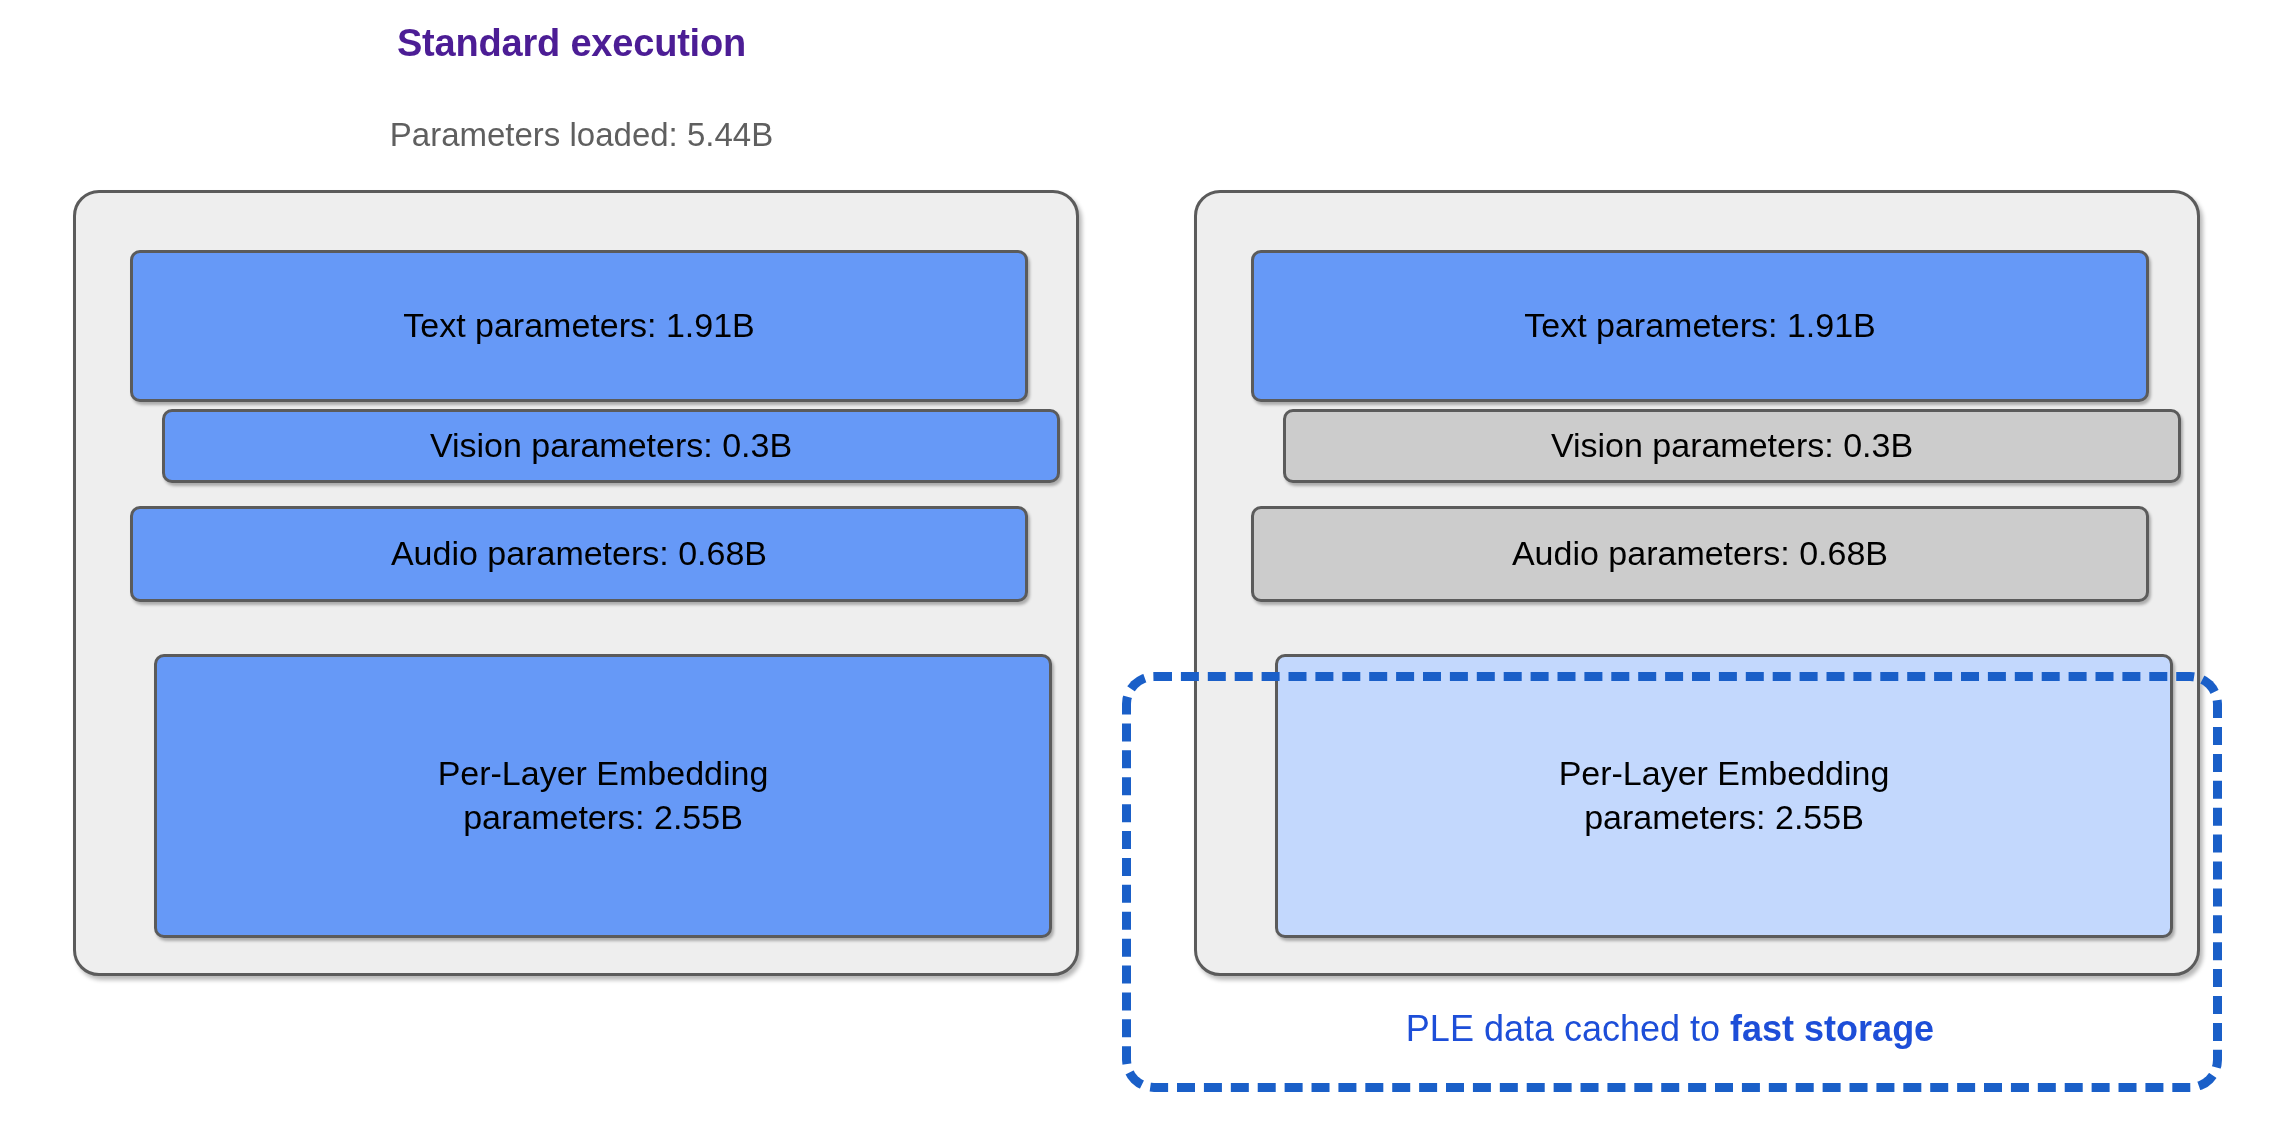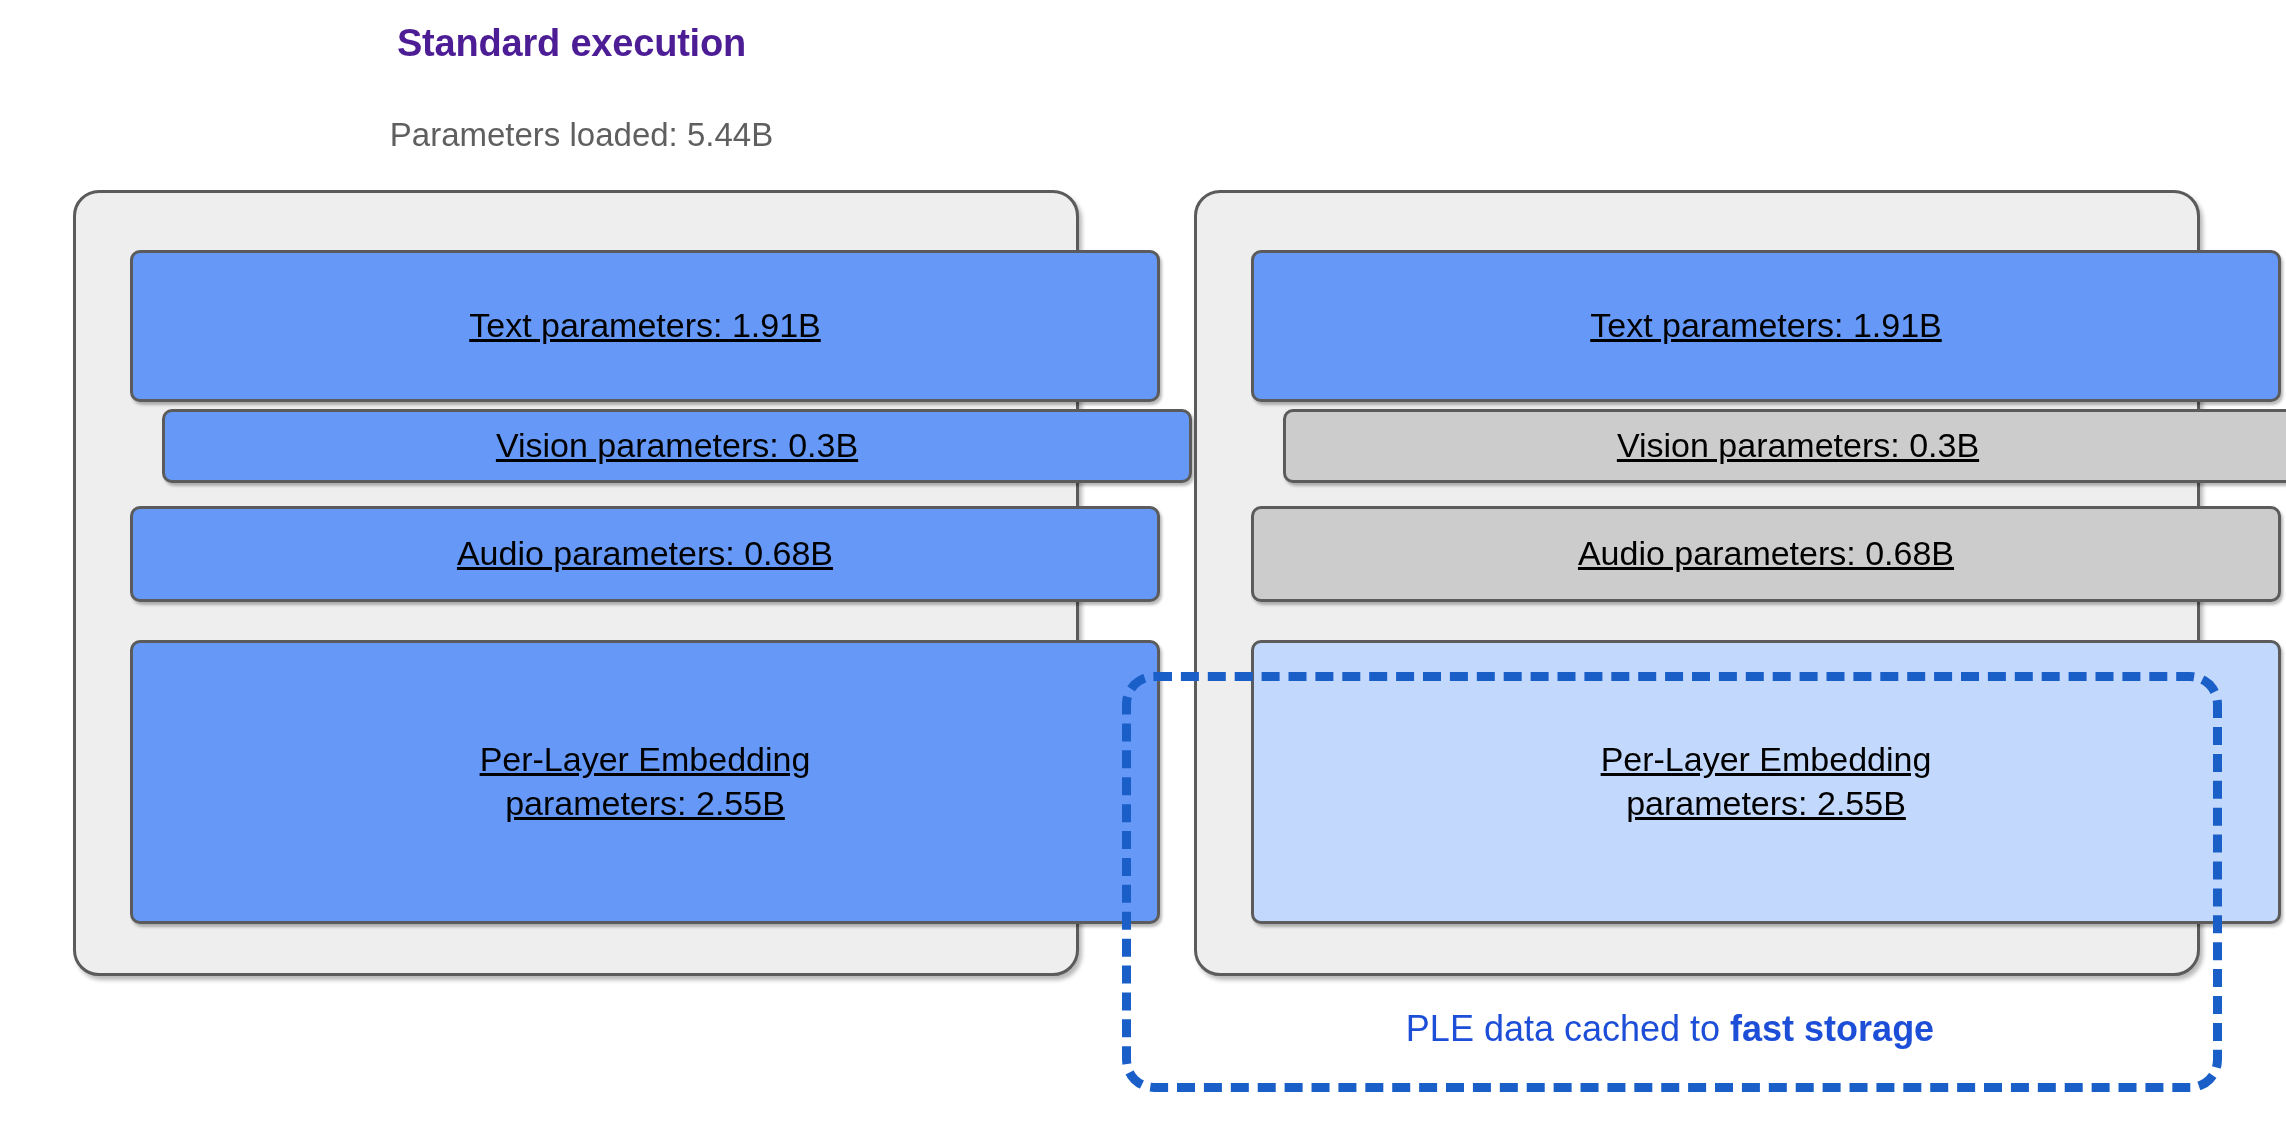--- a/index.html
+++ b/index.html
@@ -70,45 +70,44 @@
     box-sizing: border-box;
     box-shadow: 3px 4px 4px rgba(0,0,0,0.28);
   }
   .panel.left-panel  { left: 73px; }
   .panel.right-panel { left: 1194px; }
 
   
   .block {
     position: absolute;
     left: 54px;
-    width: 1030px;
+    width: 898px;
     box-sizing: border-box;
     border: 3px solid #5b5b5b;
     border-radius: 10px;
     box-shadow: 2px 3px 3px rgba(0,0,0,0.28);
     display: flex;
     align-items: center;
     justify-content: center;
     text-align: center;
     color: #000000;
     font-size: 34px;
     line-height: 1.28;
     font-weight: normal;
-    text-decoration: underline;
   }
 
   .block.fill-blue  { background: #6699f7; }
   .block.fill-gray  { background: #cccccc; }
   .block.fill-light { background: #c3d8fd; }
 
   
   .b-text   { top: 57px;  height: 152px; }
   .b-vision { top: 216px; height: 74px; margin-left: 32px;  }
   .b-audio  { top: 313px; height: 96px; align-items: center;  }
-  .b-ple    { top: 447px; height: 284px; }
+  .b-ple    { top: 461px; height: 284px; margin-left: 24px; }
 
   .block-label { display: block; padding: 0 12px; }
 
   
   .cache-callout {
     position: absolute;
     left: 1122px;
     top: 672px;
     width: 1100px;
     height: 420px;

